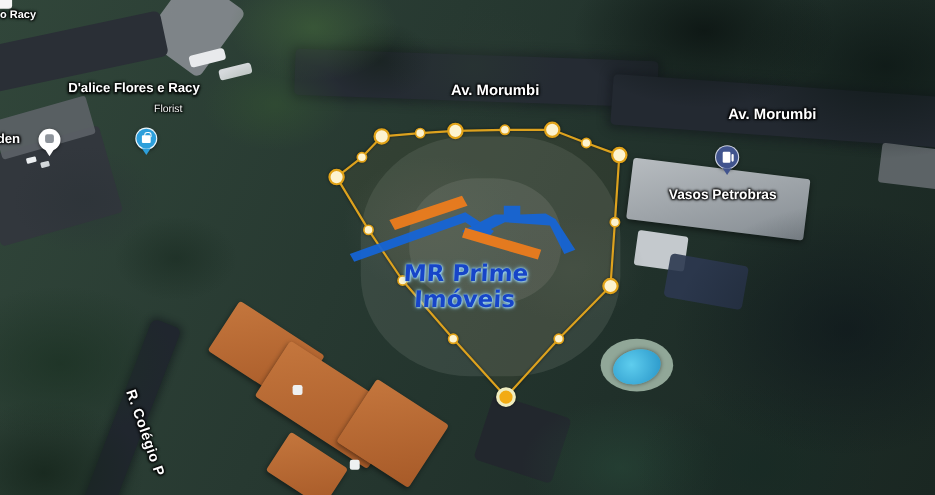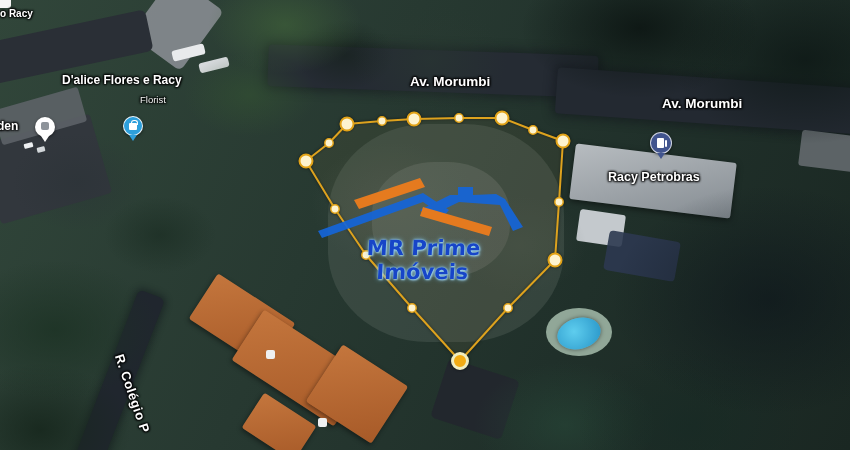--- a/index.html
+++ b/index.html
@@ -151,21 +151,21 @@
     </g>
   </svg>
 
   <div class="abs chip"></div>
   <div class="abs maplabel lbl-racy">o Racy</div>
   <div class="abs maplabel lbl-dalice">D'alice Flores e Racy</div>
   <div class="abs maplabel lbl-florist">Florist</div>
   <div class="abs maplabel lbl-den">den</div>
   <div class="abs maplabel lbl-av1">Av. Morumbi</div>
   <div class="abs maplabel lbl-av2">Av. Morumbi</div>
-  <div class="abs maplabel lbl-posto">Racy Petrobras</div>
+  <div class="abs maplabel lbl-posto">Vasos Petrobras</div>
   <div class="abs maplabel lbl-colegio">R. Colégio P</div>
 
   <div class="abs pin" style="left:45px;top:127px;">
     <div class="circle poi-circle"></div>
     <div class="poi-glyph"></div>
     <div class="tip poi-tip"></div>
   </div>
   <div class="abs pin" style="left:133px;top:126px;">
     <div class="circle flor-circle" id="flor-circle" style="background: rgb(45, 159, 219);"></div>
     <div class="bag-handle"></div>

